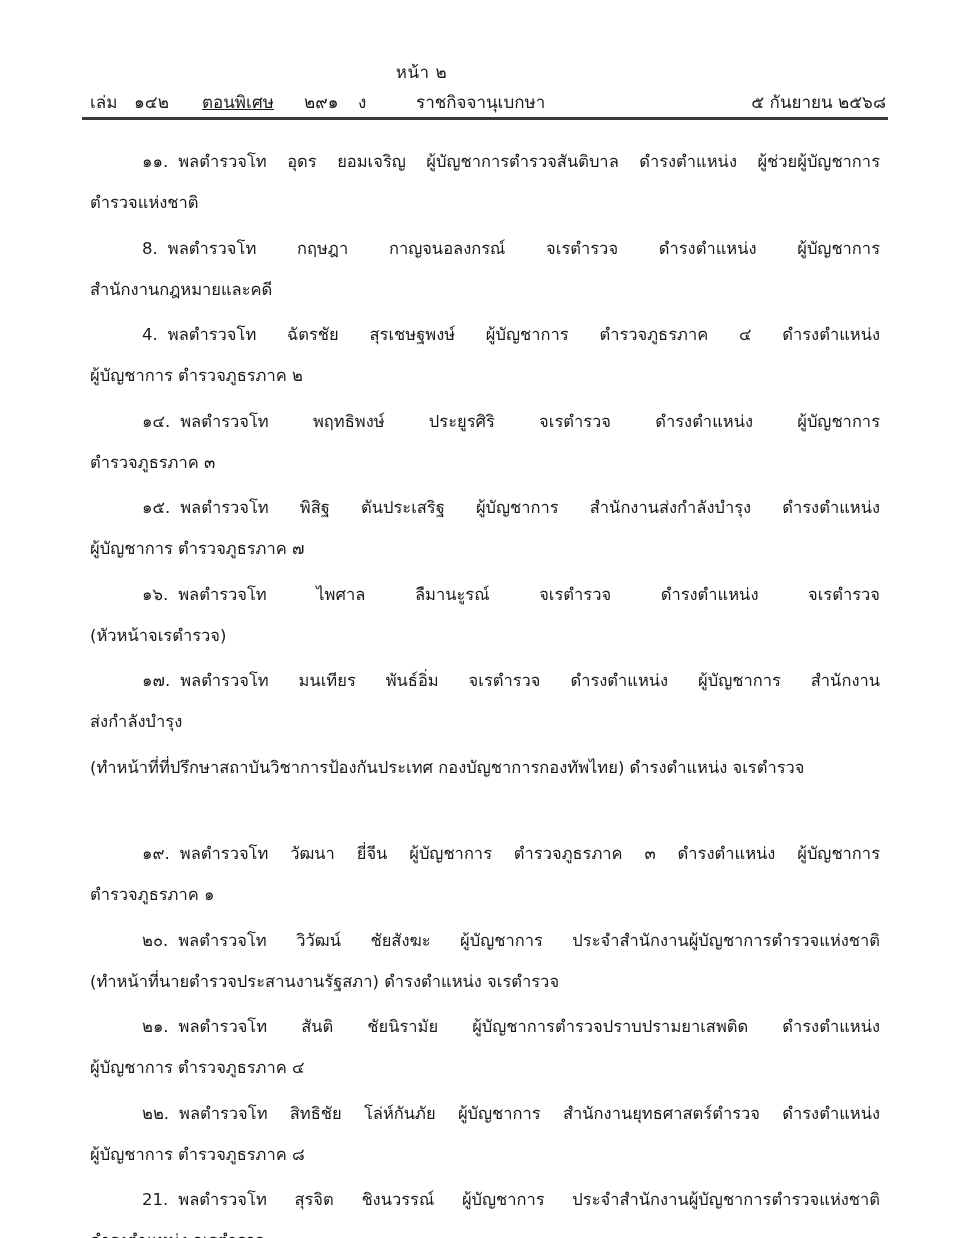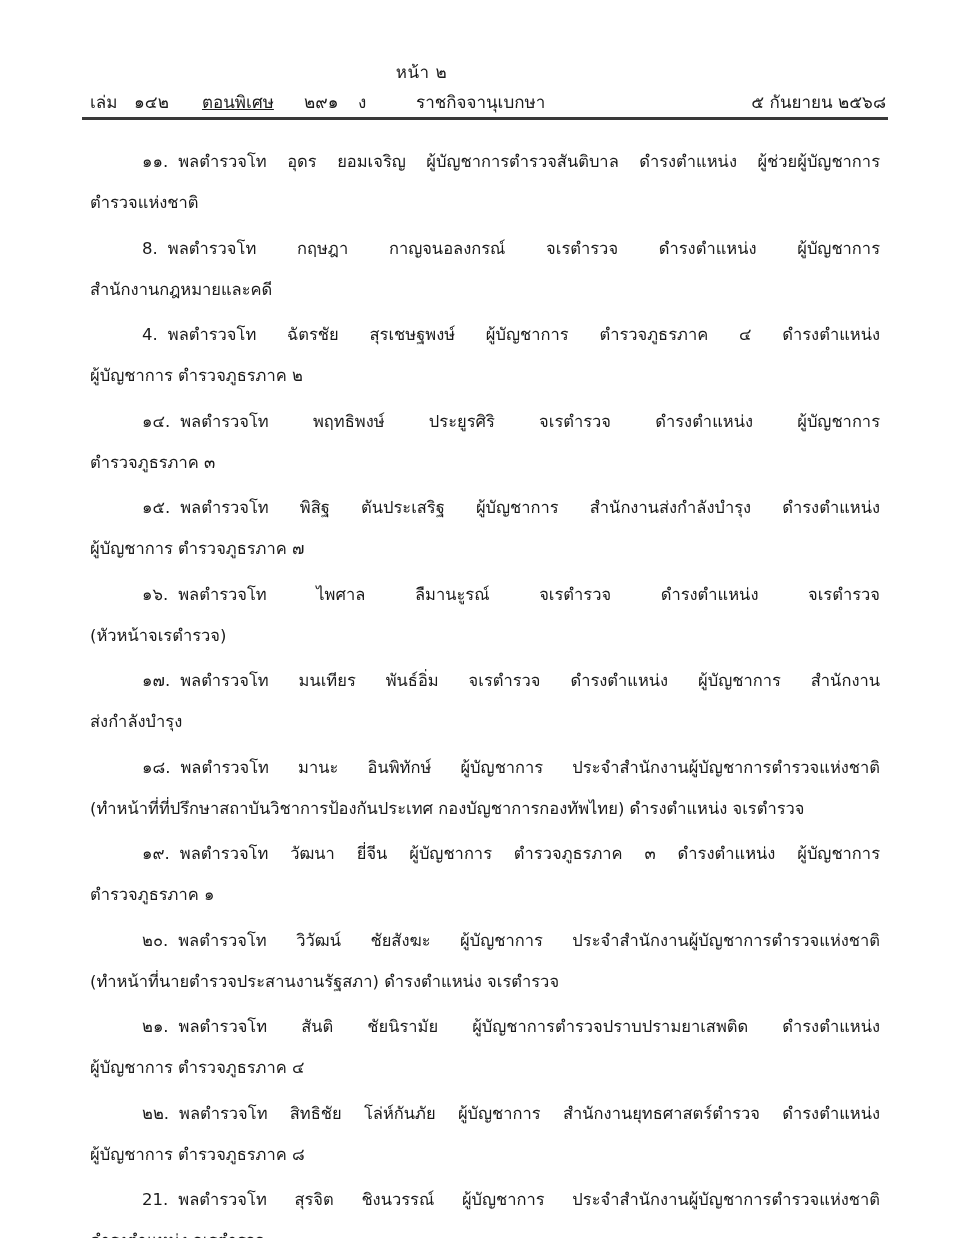--- a/index.html
+++ b/index.html
@@ -123,21 +123,20 @@
   </div>
   <div class="entry">
     <span class="line first"><span class="num">๑๖.</span><span>พลตำรวจโท ไพศาล ลืมานะูรณ์ จเรตำรวจ ดำรงตำแหน่ง จเรตำรวจ</span></span>
     <span class="line last">(หัวหน้าจเรตำรวจ)</span>
   </div>
   <div class="entry">
     <span class="line first"><span class="num">๑๗.</span><span>พลตำรวจโท มนเทียร พันธ์อิ่ม จเรตำรวจ ดำรงตำแหน่ง ผู้บัญชาการ สำนักงาน</span></span>
     <span class="line last">ส่งกำลังบำรุง</span>
   </div>
   <div class="entry">
-    <span class="line first"><span class="num">๑๘.</span><span>พลตำรวจโท มานะ อินพิทักษ์ ผู้บัญชาการ ประจำสำนักงานผู้บัญชาการตำรวจแห่งชาติ</span></span>
     <span class="line last">(ทำหน้าที่ที่ปรึกษาสถาบันวิชาการป้องกันประเทศ กองบัญชาการกองทัพไทย) ดำรงตำแหน่ง จเรตำรวจ</span>
   </div>
   <div class="entry">
     <span class="line first"><span class="num">๑๙.</span><span>พลตำรวจโท วัฒนา ยี่จีน ผู้บัญชาการ ตำรวจภูธรภาค ๓ ดำรงตำแหน่ง ผู้บัญชาการ</span></span>
     <span class="line last">ตำรวจภูธรภาค ๑</span>
   </div>
   <div class="entry">
     <span class="line first"><span class="num">๒๐.</span><span>พลตำรวจโท วิวัฒน์ ชัยสังฆะ ผู้บัญชาการ ประจำสำนักงานผู้บัญชาการตำรวจแห่งชาติ</span></span>
     <span class="line last">(ทำหน้าที่นายตำรวจประสานงานรัฐสภา) ดำรงตำแหน่ง จเรตำรวจ</span>
   </div>

